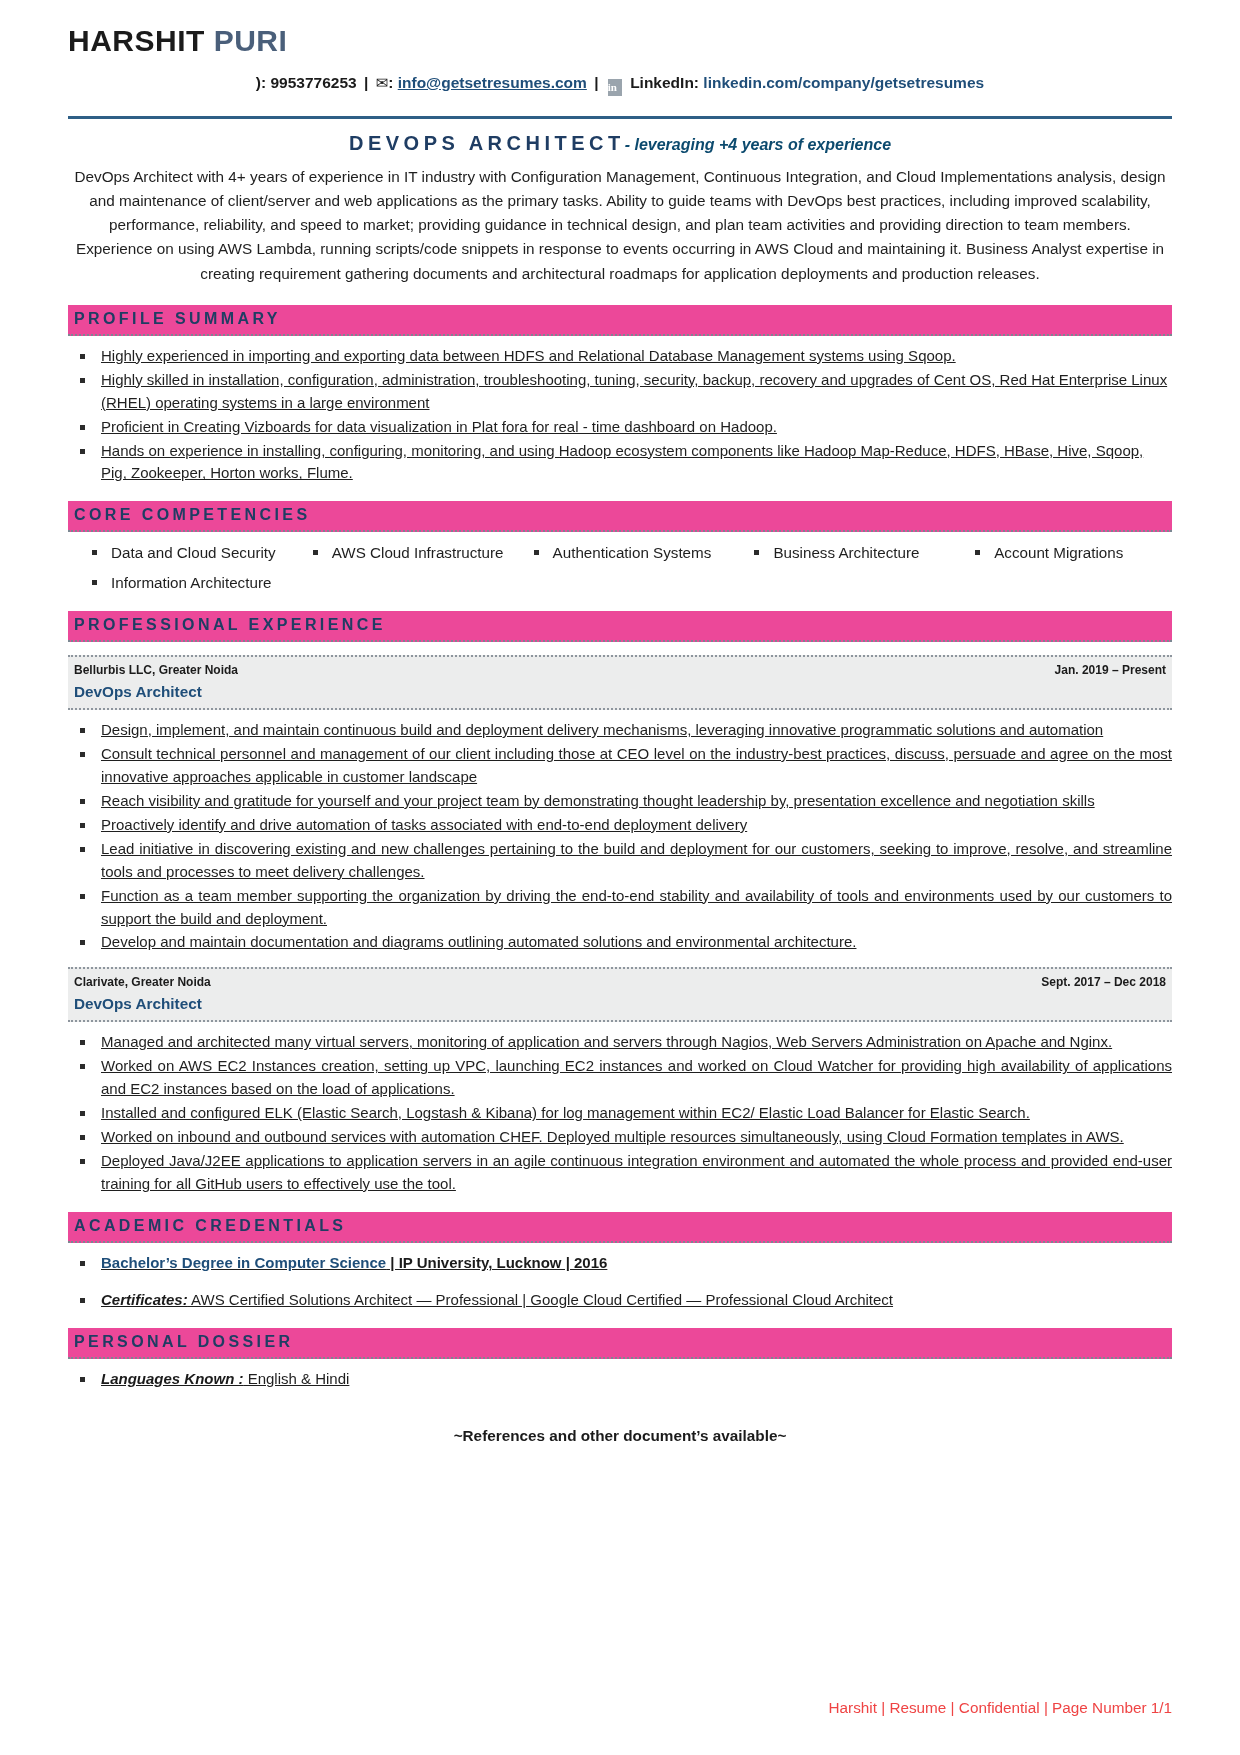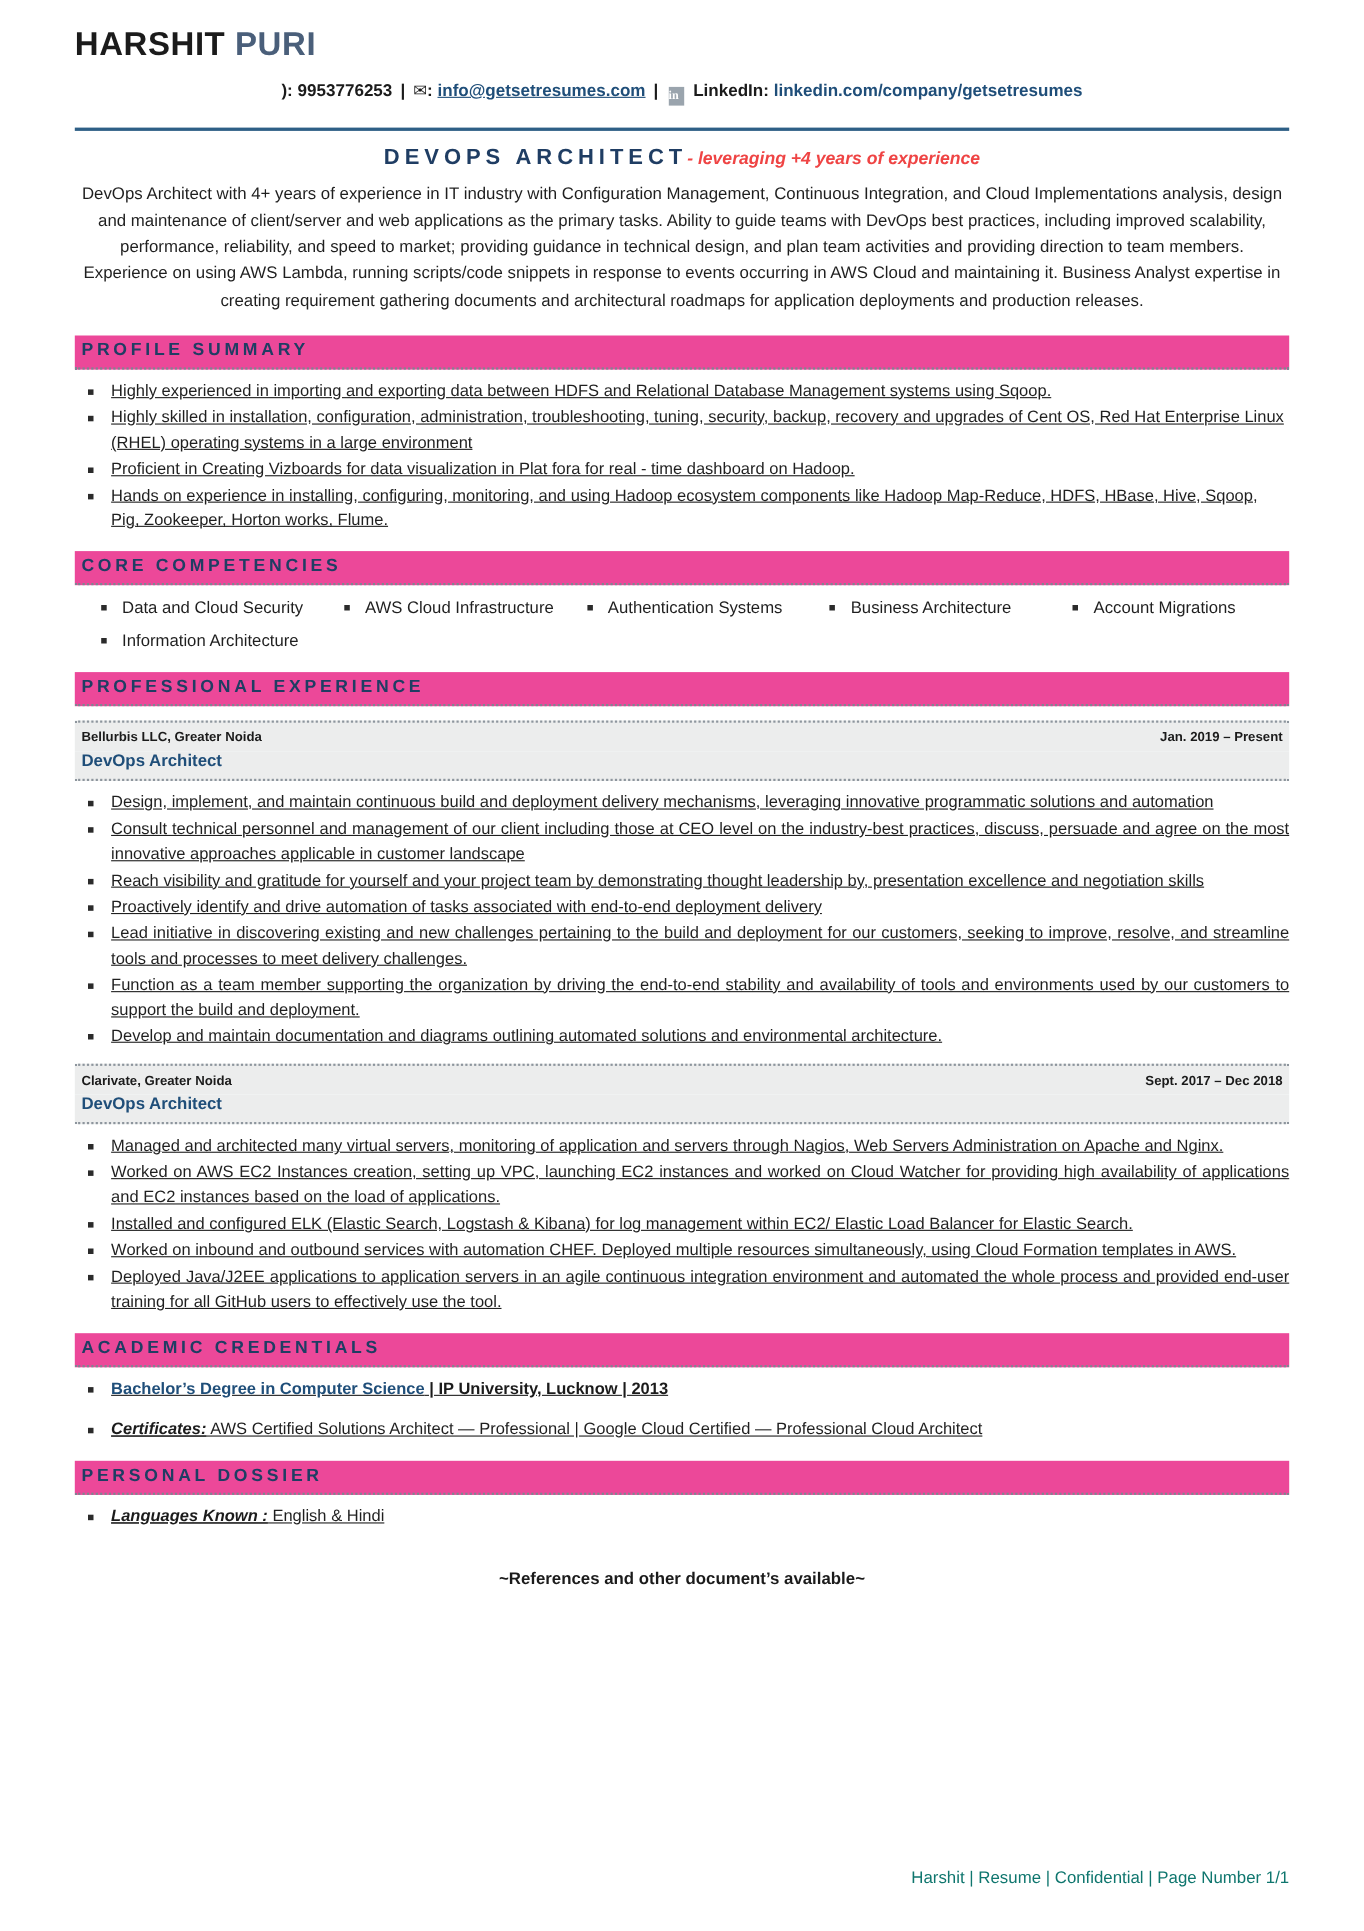--- a/index.html
+++ b/index.html
@@ -85,21 +85,21 @@
   .doc-title .role {
     font-size: 20px;
     font-weight: bold;
     color: #1f3d63;
     letter-spacing: 4.5px;
   }
   .doc-title .tagline {
     font-size: 16px;
     font-weight: bold;
     font-style: italic;
-    color: #ef4444;
+    color: #0c4a6e;
     letter-spacing: 0;
   }
 
   .summary {
     text-align: center;
     font-size: 15.3px;
     line-height: 1.58;
     color: #1f1f1f;
     margin-top: 10px;
     padding: 0 4px;
@@ -213,21 +213,21 @@
     margin-top: 36px;
   }
 
   .footer {
     position: absolute;
     left: 68px;
     right: 68px;
     bottom: 38px;
     text-align: right;
     font-size: 15.3px;
-    color: #0f766e;
+    color: #ef4444;
   }
 </style>
 </head>
 <body>
 
 <div class="page">
 
   <div class="name-line">
     <span class="name-first">HARSHIT</span>
     <span class="name-last">PURI</span>
@@ -297,21 +297,21 @@
     <li>Managed and architected many virtual servers, monitoring of application and servers through Nagios, Web Servers Administration on Apache and Nginx.</li>
     <li>Worked on AWS EC2 Instances creation, setting up VPC, launching EC2 instances and worked on Cloud Watcher for providing high availability of applications and EC2 instances based on the load of applications.</li>
     <li>Installed and configured ELK (Elastic Search, Logstash &amp; Kibana) for log management within EC2/ Elastic Load Balancer for Elastic Search.</li>
     <li>Worked on inbound and outbound services with automation CHEF. Deployed multiple resources simultaneously, using Cloud Formation templates in AWS.</li>
     <li>Deployed Java/J2EE applications to application servers in an agile continuous integration environment and automated the whole process and provided end-user training for all GitHub users to effectively use the tool.</li>
   </ul>
 
   <div class="sec-head tight">ACADEMIC CREDENTIALS</div>
   <ul class="blist">
     <li class="edu-line" style="margin-bottom:14px;">
-      <span class="edu-degree">Bachelor’s Degree in Computer Science</span><span class="edu-rest"> | IP University, Lucknow | 2013</span>
+      <span class="edu-degree">Bachelor’s Degree in Computer Science</span><span class="edu-rest"> | IP University, Lucknow | 2016</span>
     </li>
     <li class="edu-line">
       <span class="lbl-underline">Certificates:</span><span> AWS Certified Solutions Architect — Professional | Google Cloud Certified — Professional Cloud Architect</span>
     </li>
   </ul>
 
   <div class="sec-head tight">PERSONAL DOSSIER</div>
   <ul class="blist">
     <li class="edu-line">
       <span class="lbl-underline">Languages Known :</span><span> English &amp; Hindi</span>

